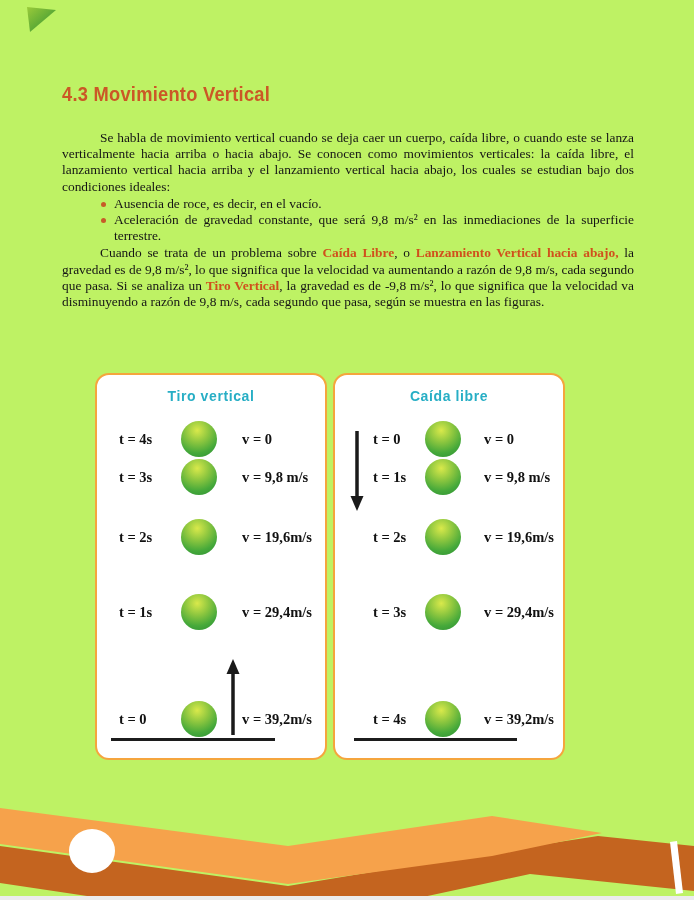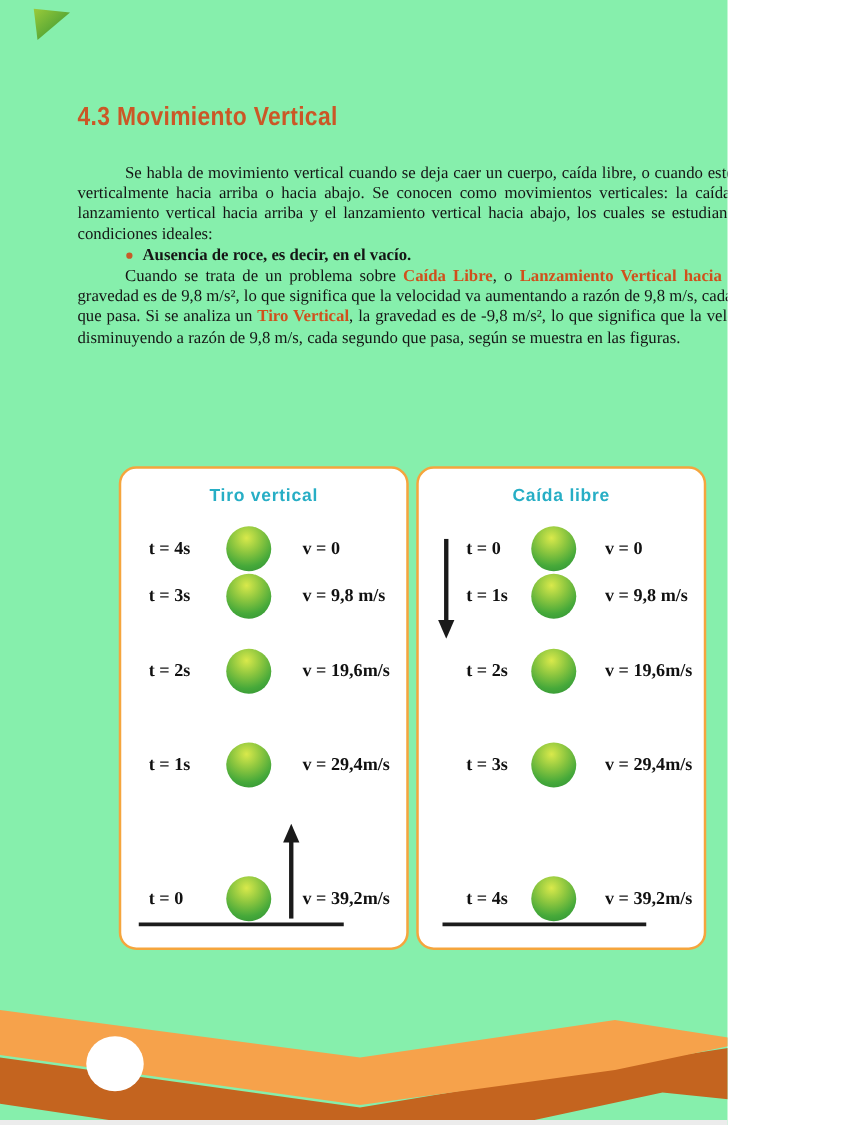--- a/index.html
+++ b/index.html
@@ -1,28 +1,28 @@
 <!DOCTYPE html>
 <html><head>
 <meta charset="utf-8">
 <title>Física 10º - Movimiento Vertical</title>
 <style>
   html,body{margin:0;padding:0;background:#fff;}
-  .page{position:relative;width:582px;height:900px;background:#86efac;overflow:hidden;
+  .page{position:relative;width:694px;height:900px;background:#bef264;overflow:hidden;
         font-family:"Liberation Serif",serif;color:#151515;}
   .corner-tri{position:absolute;left:0;top:0;}
   .heading{position:absolute;left:62px;top:82px;margin:0;white-space:nowrap;
            font:700 21px "Liberation Sans",sans-serif;color:var(--heading,#cb5726);
            transform:scaleX(.87);transform-origin:left top;letter-spacing:.3px;}
   .body-text{position:absolute;left:62px;top:130px;width:572px;
              font-size:13.4px;line-height:16.2px;text-align:justify;}
   .para{margin:0;}
   .para.indent{text-indent:38px;}
   .accent{color:var(--accent,#d0501c);font-weight:700;}
-  ul.bullets{list-style:none;margin:1px 0 1px 38px;padding:0;font-weight:bold;}
+  ul.bullets{list-style:none;margin:1px 0 1px 38px;padding:0;}
   ul.bullets li{position:relative;padding-left:14px;text-align:justify;}
   ul.bullets li::before{content:"";position:absolute;left:1px;top:6px;width:5px;height:5px;
                         border-radius:50%;background:var(--bullet,#c75b28);}
   .para2{}
   .figure{position:absolute;left:95px;top:373px;display:flex;gap:6px;}
   .panel{position:relative;width:232px;height:387px;background:#fff;
          border:2px solid var(--panel_border,#f5a53d);border-radius:14px;box-sizing:border-box;}
   .panel-title{position:absolute;left:0;right:0;top:13px;text-align:center;
                font:700 14px "Liberation Sans",sans-serif;letter-spacing:.6px;
                color:var(--panel_title,#27aec5);}
@@ -50,20 +50,21 @@
     </defs>
     <polygon points="27,7 56,10 30,32" fill="url(#gtri)"></polygon>
   </svg>
 
   <h1 class="heading">4.3 Movimiento Vertical</h1>
 
   <div class="body-text">
     <p class="para indent" id="para-1"><span>Se habla de movimiento vertical cuando se deja caer un cuerpo, caída libre, o cuando este se lanza verticalmente hacia arriba o hacia abajo. Se conocen como movimientos verticales: la caída libre, el lanzamiento vertical hacia arriba y el lanzamiento vertical hacia abajo, los cuales se estudian bajo dos condiciones ideales:</span></p>
     <ul class="bullets" id="bullet-list">
         <li>Ausencia de roce, es decir, en el vacío.</li>
+        <li>Aceleración de gravedad constante, que será 9,8 m/s² en las inmediaciones de la superficie terrestre.</li>
       </ul>
     <p class="para indent para2" id="para-2"><span>Cuando se trata de un problema sobre </span><span class="accent">Caída Libre</span><span>, o </span><span class="accent">Lanzamiento Vertical hacia abajo,</span><span> la gravedad es de 9,8 m/s², lo que significa que la velocidad va aumentando a razón de 9,8 m/s, cada segundo que pasa. Si se analiza un </span><span class="accent">Tiro Vertical</span><span>, la gravedad es de -9,8 m/s², lo que significa que la velocidad va disminuyendo a razón de 9,8 m/s, cada segundo que pasa, según se muestra en las figuras.</span></p>
   </div>
 
   <div class="figure" id="figure">
       <div class="panel">
         <div class="panel-title">Tiro vertical</div>
         <div class="t-label" style="left: 22px; top: 54px;">t = 4s</div>
         <div class="ball" style="left: 84px; top: 46px;"></div>
         <div class="v-label" style="left: 145px; top: 54px;">v = 0</div>

